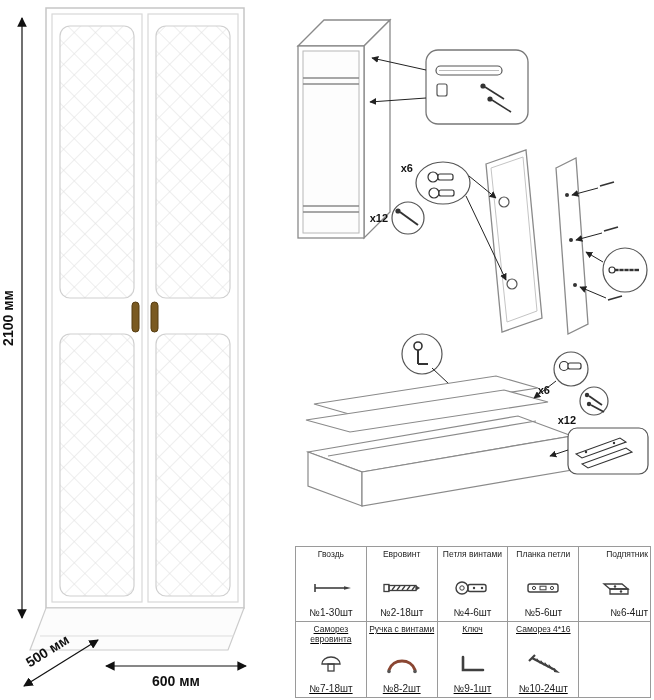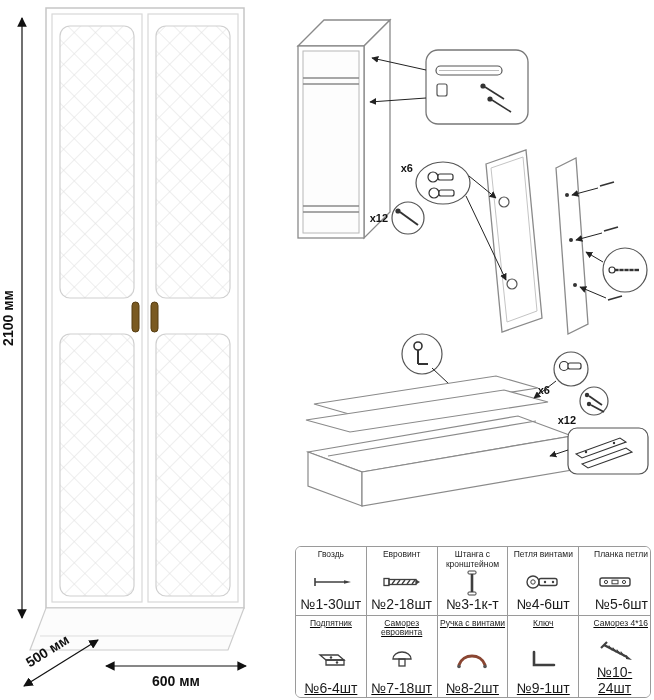--- a/index.html
+++ b/index.html
@@ -4,32 +4,32 @@
 <style>
   html,body{margin:0;padding:0;background:#fff;}
   body{width:654px;height:700px;font-family:"Liberation Sans",sans-serif;overflow:hidden;}
   .page{position:relative;width:654px;height:700px;background:#fff;}
   svg text{font-family:"Liberation Sans",sans-serif;}
   .dim-label{font-size:14px;font-weight:700;fill:#111;}
   .qty-label{font-size:11px;font-weight:700;fill:#111;}
   .parts-table{
     position:absolute;left:295px;top:546px;width:356px;height:152px;
     display:grid;grid-template-columns:repeat(5,1fr);grid-template-rows:1fr 1fr;
-    border:1px solid #9a9a9a;border-radius:6px;background:#fff;box-sizing:border-box;
+    border:1px solid #9a9a9a;border-radius:0;background:#fff;box-sizing:border-box;
     overflow:hidden;
   }
   .cell{border-right:1px solid #9a9a9a;border-bottom:1px solid #9a9a9a;
     display:flex;flex-direction:column;align-items:center;justify-content:space-between;
     padding:3px 2px;box-sizing:border-box;background:#fff;}
   .cell:nth-child(5n){border-right:none;align-items:flex-end;}
   .cell:nth-child(n+6){border-bottom:none;text-decoration:underline;}
   .pname{font-size:8.5px;line-height:1.15;color:#1c1c1c;text-align:center;min-height:19px;}
   .picon{flex:1;display:flex;align-items:center;justify-content:center;width:100%;}
   .picon svg{width:46px;height:26px;}
-  .pqty{font-size:14px;color:#1c1c1c;text-align:center;}
+  .pqty{font-size:10px;color:#1c1c1c;text-align:center;}
 </style>
 </head>
 <body>
 
 <div class="page">
 
   <svg width="290" height="700" viewBox="0 0 290 700" style="position:absolute;left:0;top:0;">
     <defs>
       <pattern id="lat" width="15" height="15" patternUnits="userSpaceOnUse" patternTransform="rotate(45)">
         <path d="M0 0 H15 M0 0 V15" stroke="#dedede" stroke-width="1" fill="none"></path>
@@ -232,31 +232,20 @@
           <rect x="5" y="9.5" width="5" height="7"></rect>
           <rect x="10" y="10.5" width="27" height="5"></rect>
           <path d="M13 15 L16 11 M18 15 L21 11 M23 15 L26 11 M28 15 L31 11 M33 15 L36 11"></path>
           <polygon points="37,10.5 41,13 37,15.5" fill="#3f3f3f" stroke="none"></polygon>
             </g>
           </svg>
       </div>
       <div class="pqty">№2-18шт</div>
     </div>
 
-    <div class="cell">
-      <div class="pname">Штанга с кронштейном</div>
-      <div class="picon">
-        <svg viewBox="0 0 46 26">
-          <line x1="23" y1="3" x2="23" y2="23" stroke="#3f3f3f" stroke-width="2.6"></line>
-          <rect x="19" y="1" width="8" height="3" rx="1" fill="#fff" stroke="#3f3f3f" stroke-width="1"></rect>
-          <rect x="19" y="22" width="8" height="3" rx="1" fill="#fff" stroke="#3f3f3f" stroke-width="1"></rect>
-          </svg>
-      </div>
-      <div class="pqty">№3-1к-т</div>
-    </div>
 
     <div class="cell">
       <div class="pname">Петля винтами</div>
       <div class="picon">
         <svg viewBox="0 0 46 26">
           <circle cx="13" cy="13" r="6" fill="none" stroke="#3f3f3f" stroke-width="1.4"></circle>
           <circle cx="13" cy="13" r="2.2" fill="none" stroke="#3f3f3f" stroke-width="1"></circle>
           <rect x="19" y="9.5" width="18" height="7" rx="2" fill="none" stroke="#3f3f3f" stroke-width="1.4"></rect>
           <circle cx="25" cy="13" r="1.2" fill="#3f3f3f"></circle>
             <circle cx="33" cy="13" r="1.2" fill="#3f3f3f"></circle>

